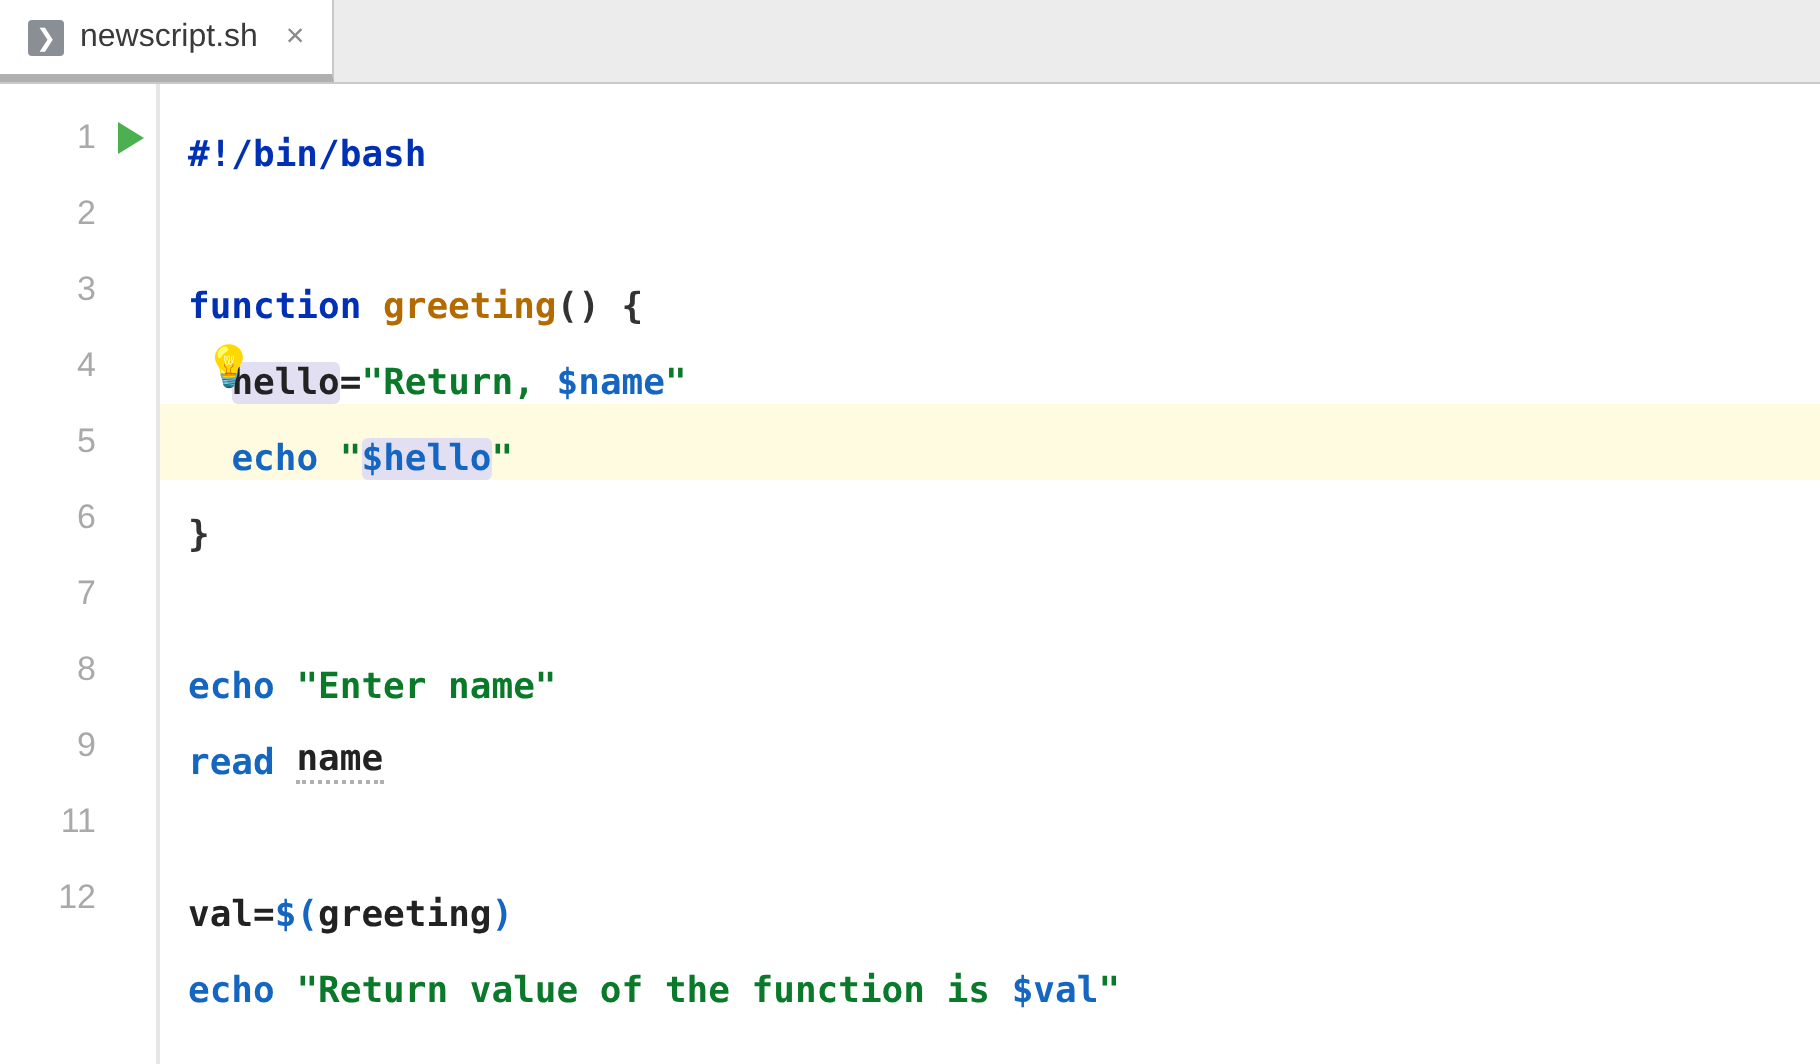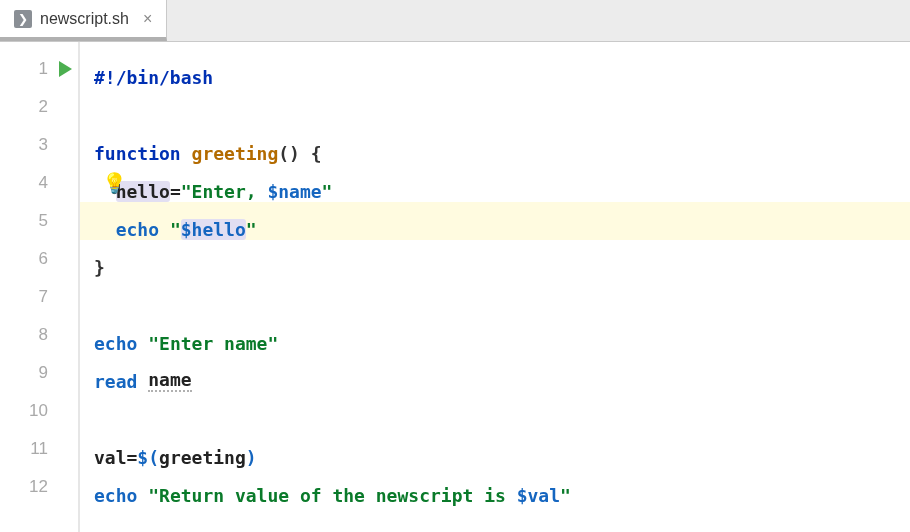--- a/index.html
+++ b/index.html
@@ -160,53 +160,50 @@
     <div class="gline">
         <span class="num">7</span>
       </div>
     <div class="gline">
         <span class="num">8</span>
       </div>
     <div class="gline">
         <span class="num">9</span>
       </div>
     <div class="gline">
-        <span class="num">10</span>
-      </div>
-    <div class="gline">
         <span class="num">11</span>
       </div>
     <div class="gline">
         <span class="num">12</span>
       </div>
   </div>
 
   <div class="code">
 
     <div class="cline"><span class="tok-keyword">#!/bin/bash</span></div>
 
     <div class="cline"></div>
 
     <div class="cline"><span class="tok-keyword">function</span><span> </span><span class="tok-funcname">greeting</span><span class="tok-paren">()</span><span class="tok-brace"> {</span></div>
 
     <div class="cline">
       <span class="bulb">💡</span>
-      <span>  </span><span class="tok-plain hl-var">hello</span><span class="tok-plain">=</span><span class="tok-string">"</span><span class="tok-string">Enter, </span><span class="tok-variable">$name</span><span class="tok-string">"</span>
+      <span>  </span><span class="tok-plain hl-var">hello</span><span class="tok-plain">=</span><span class="tok-string">"</span><span class="tok-string">Return, </span><span class="tok-variable">$name</span><span class="tok-string">"</span>
     </div>
 
     <div class="cline hl"><span>  </span><span class="tok-builtin">echo</span><span> </span><span class="tok-string">"</span><span class="tok-variable hl-var">$hello</span><span class="tok-string">"</span></div>
 
     <div class="cline"><span class="tok-brace">}</span></div>
 
     <div class="cline"></div>
 
     <div class="cline"><span class="tok-builtin">echo</span><span> </span><span class="tok-string">"Enter name"</span></div>
 
     <div class="cline"><span class="tok-builtin">read</span><span> </span><span class="tok-plain squiggle">name</span></div>
 
     <div class="cline"></div>
 
     <div class="cline"><span class="tok-plain">val</span><span class="tok-plain">=</span><span class="tok-builtin">$(</span><span class="tok-plain">greeting</span><span class="tok-builtin">)</span></div>
 
-    <div class="cline"><span class="tok-builtin">echo</span><span> </span><span class="tok-string">"</span><span class="tok-string">Return value of the newscript is </span><span class="tok-variable">$val</span><span class="tok-string">"</span></div>
+    <div class="cline"><span class="tok-builtin">echo</span><span> </span><span class="tok-string">"</span><span class="tok-string">Return value of the function is </span><span class="tok-variable">$val</span><span class="tok-string">"</span></div>
   </div>
 
 </div>
 
 </body></html>

